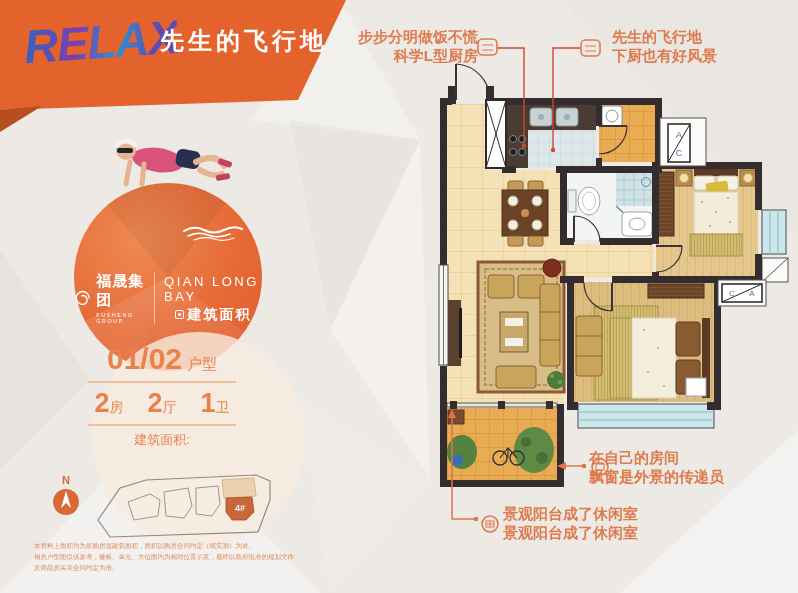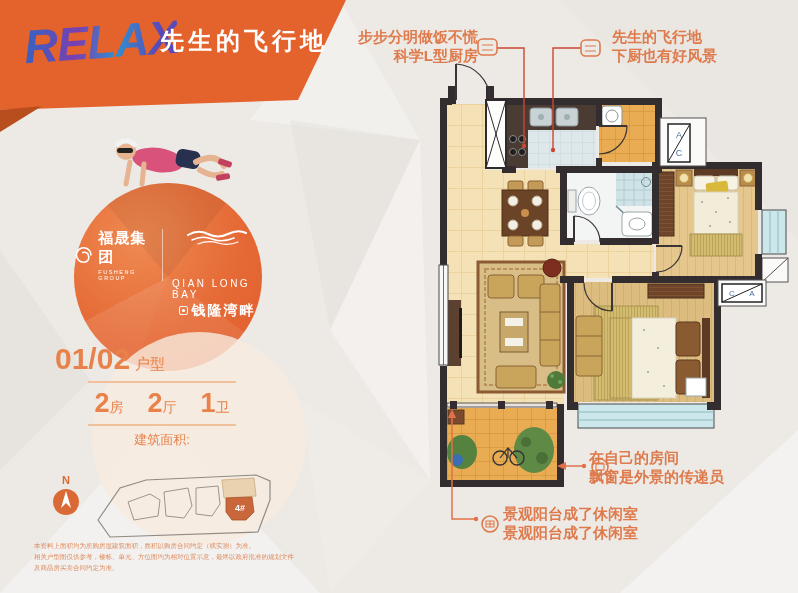--- a/index.html
+++ b/index.html
@@ -13,33 +13,33 @@
     background:linear-gradient(100deg,#2f66c4 0%,#7a3fb0 35%,#2f8fd0 60%,#5a4ab8 85%);
     -webkit-background-clip:text;background-clip:text;color:transparent;-webkit-text-fill-color:transparent;}
   .banner-title{position:absolute;left:160px;top:25px;font-size:24px;font-weight:bold;color:#fff;letter-spacing:4px;}
   
   .brand-circle{position:absolute;left:74px;top:183px;width:188px;height:188px;border-radius:50%;
     background:
       conic-gradient(from 200deg,rgba(255,255,255,.10) 0 42deg,rgba(0,0,0,0) 42deg 120deg,
         rgba(0,0,0,.06) 120deg 198deg,rgba(0,0,0,0) 198deg 286deg,rgba(255,255,255,.08) 286deg 360deg),
       radial-gradient(circle at 35% 30%,#EF8A52 0%,#E56A36 55%,#E05C2C 100%);
     display:flex;align-items:center;justify-content:center;}
-  .logo-row{display:flex;align-items:flex-start;gap:9px;margin-top:-6px;}
+  .logo-row{display:flex;align-items:flex-end;gap:9px;margin-top:-6px;}
   .logo-left{display:flex;align-items:center;gap:5px;}
   .logo-left .cn{font-size:15px;font-weight:bold;color:#fff;letter-spacing:1px;}
   .logo-left .en{font-size:5.5px;color:#fff;letter-spacing:1.5px;margin-top:2px;}
   .logo-div{width:1px;height:52px;background:rgba(255,255,255,.55);}
   .logo-right{display:flex;flex-direction:column;align-items:center;gap:2px;}
-  .logo-right .en{font-size:10px;color:#fff;letter-spacing:2.5px;margin-top:29px;}
+  .logo-right .en{font-size:13px;color:#fff;letter-spacing:2.5px;margin-top:29px;}
   .logo-right .cnrow{display:flex;align-items:center;gap:4px;}
   .logo-right .cn{font-size:14px;font-weight:bold;color:#fff;letter-spacing:2px;}
   
   .pale-circle{position:absolute;left:92px;top:332px;width:214px;height:214px;border-radius:50%;
     background:rgba(248,235,222,.8);}
-  .specs{position:absolute;left:55px;top:342px;width:214px;color:#E8824A;}
+  .specs{position:absolute;left:55px;top:342px;width:214px;text-align:center;color:#E8824A;}
   .specs .r1 .big{font-size:30px;font-weight:bold;}
   .specs .r1 .sm{font-size:15px;margin-left:5px;}
   .specs .sep{width:148px;height:2px;background:#EFC09A;margin:5px auto;}
   .specs .r2{display:flex;justify-content:center;gap:24px;align-items:baseline;}
   .specs .r2 .big{font-size:27px;font-weight:bold;}
   .specs .r2 .sm{font-size:14px;}
   .specs .r3{display:flex;justify-content:center;align-items:baseline;gap:12px;margin-top:2px;}
   .specs .r3 .lbl{font-size:13px;}
   .specs .r3 .big{font-size:29px;font-weight:bold;}
   .specs .r3 sup{font-size:14px;font-weight:bold;}
@@ -105,21 +105,21 @@
           <path d="M2,6 Q12,0 22,5 T42,5 T60,4" fill="none" stroke="#fff" stroke-width="2" stroke-linecap="round"></path>
           <path d="M6,11 Q16,6 26,10 T48,9" fill="none" stroke="#fff" stroke-width="1.6" stroke-linecap="round"></path>
           <path d="M12,15 Q22,11 32,14 T52,13" fill="none" stroke="#fff" stroke-width="1.2" stroke-linecap="round"></path>
         </svg>
         <div class="en">QIAN LONG BAY</div>
         <div class="cnrow">
           <svg width="9" height="9" viewBox="0 0 9 9">
             <rect x="0.5" y="0.5" width="8" height="8" rx="1.5" fill="none" stroke="#fff"></rect>
             <circle cx="4.5" cy="4.5" r="1.6" fill="#fff"></circle>
           </svg>
-          <div class="cn">钱隆湾畔</div>
+          <div class="cn">建筑面积</div>
         </div>
       </div>
     </div>
   </div>
 
   <div class="pale-circle"></div>
 
   <div class="specs">
     <div class="r1">
       <span class="big">01/02</span><span class="sm">户型</span>

